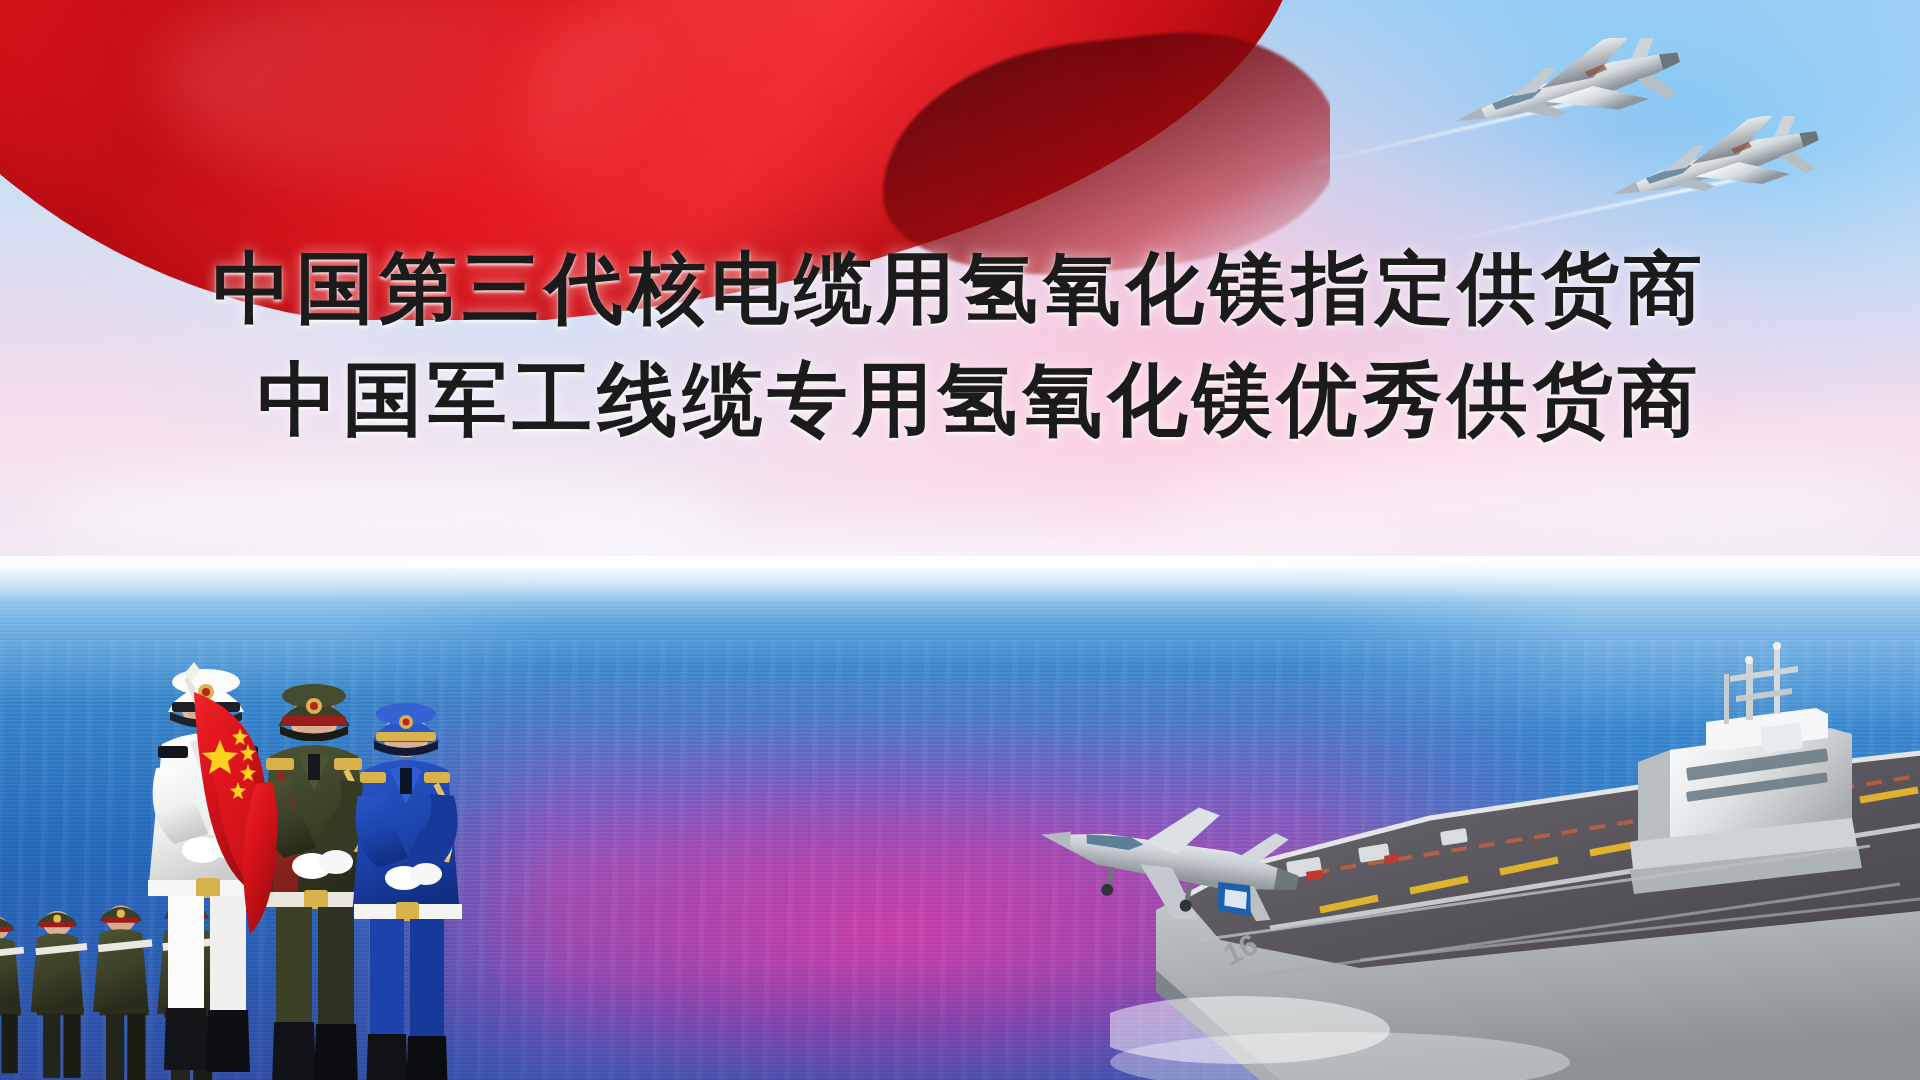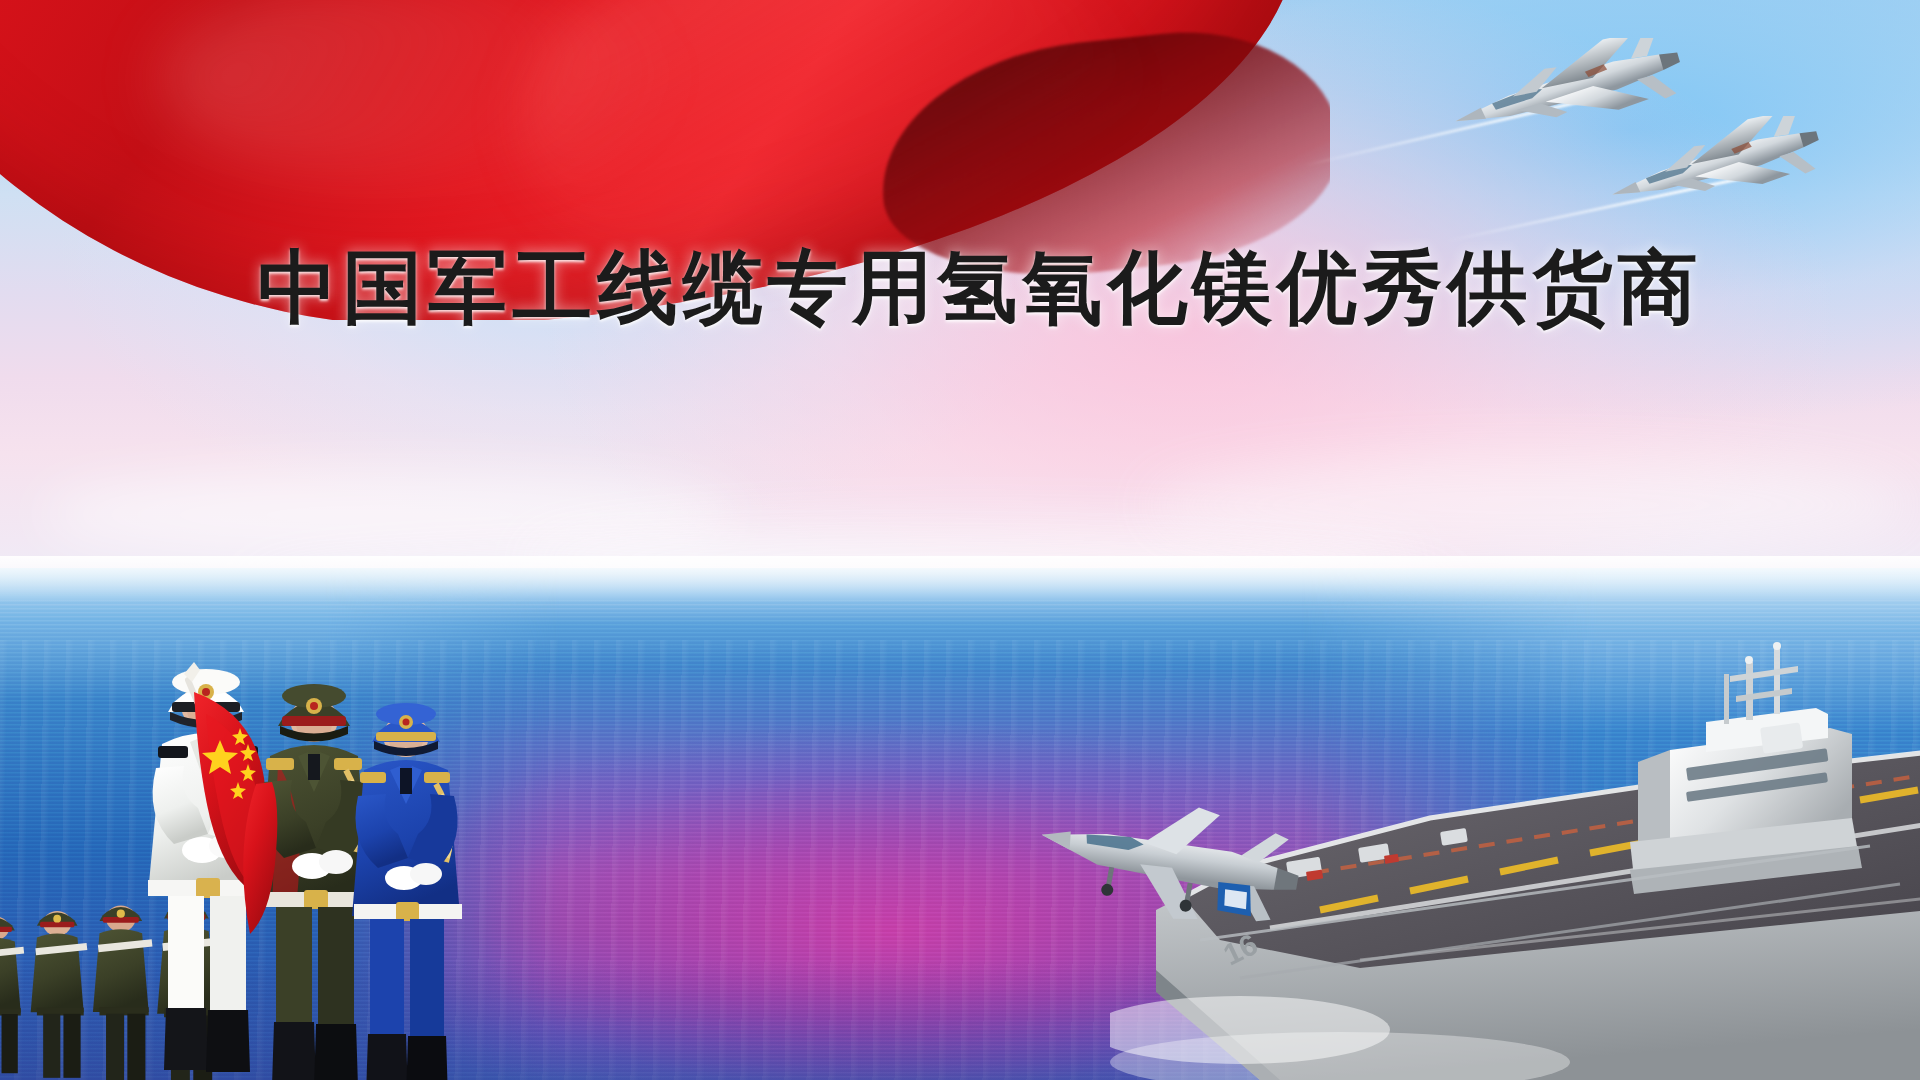--- a/index.html
+++ b/index.html
@@ -639,16 +639,17 @@
         <rect x="54" y="267" width="34" height="122" fill="#163a9a"></rect>
         <path d="M12,382 l38,0 l2,62 -42,0 Z" fill="#111218"></path>
         <path d="M52,384 l38,0 l2,62 -42,0 Z" fill="#0b0c10"></path>
       </g>
     </svg>
   </div>
 
   <div class="wave-shadow"></div>
 
   <div class="headlines">
+    <div class="headline line1">中国第三代核电缆用氢氧化镁指定供货商</div>
     <div class="headline line2">中国军工线缆专用氢氧化镁优秀供货商</div>
   </div>
 
 </div>
 
 </body></html>

